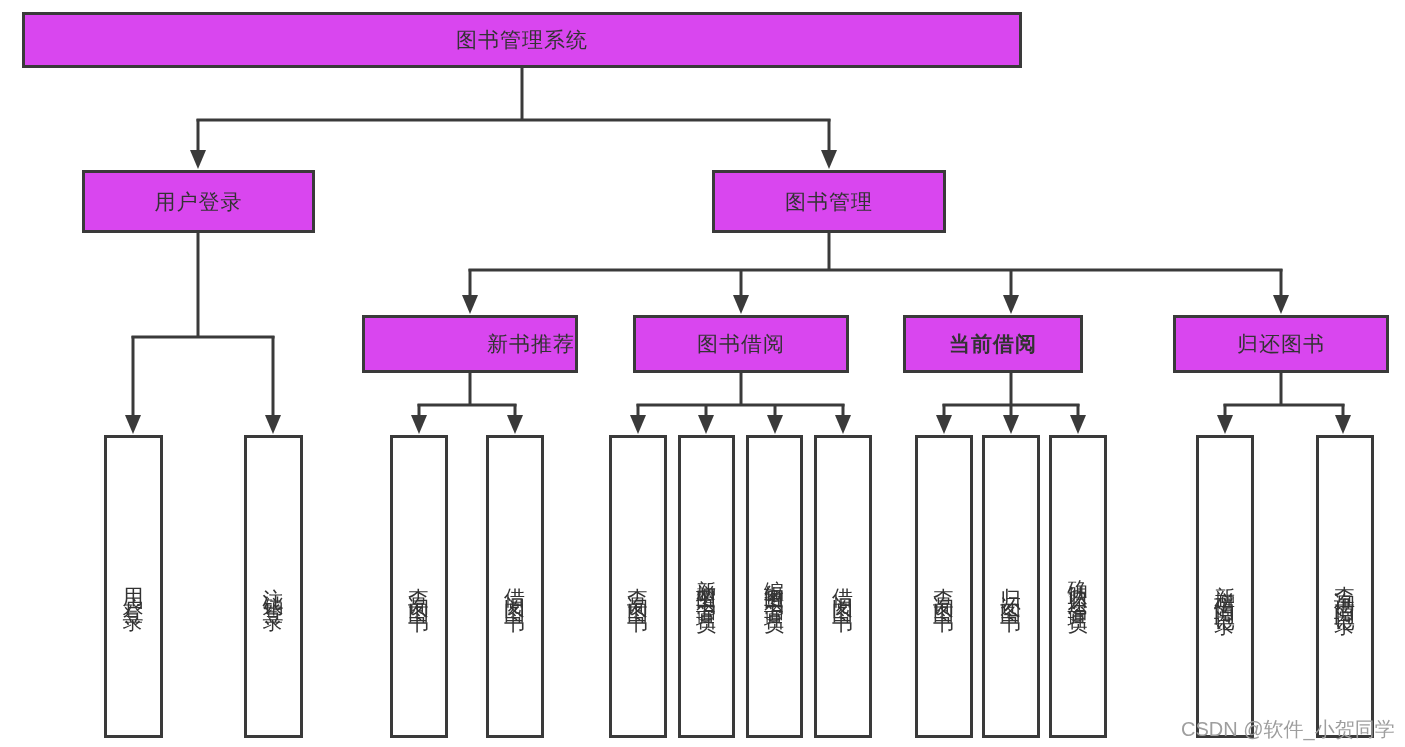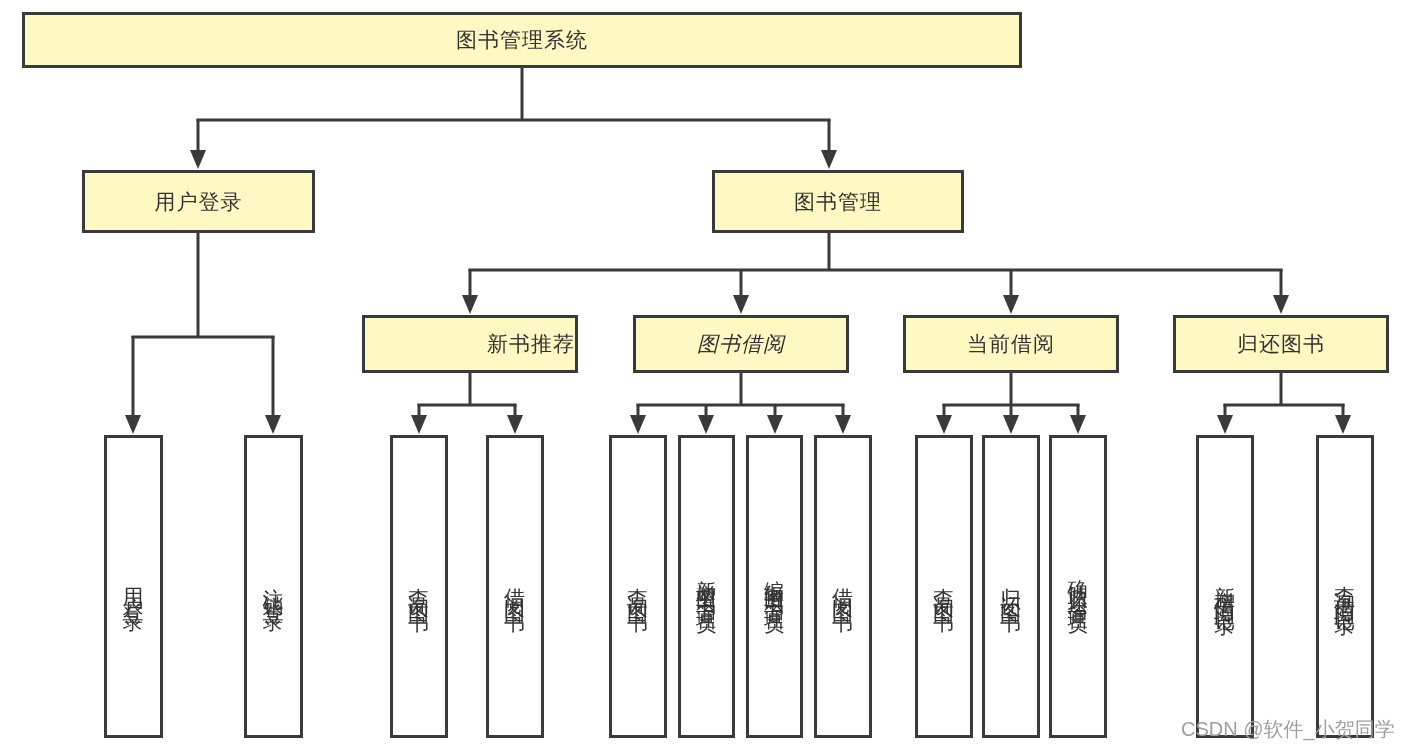--- a/index.html
+++ b/index.html
@@ -17,21 +17,21 @@
     overflow:hidden;
   }
   .diagram{position:absolute;left:0;top:0;width:1405px;height:747px;}
   svg.wires{position:absolute;left:0;top:0;width:1405px;height:747px;pointer-events:none;}
   svg.wires line{stroke:var(--line);stroke-width:3;}
   svg.wires polygon{fill:var(--line);stroke:none;}
   .hbox{
     position:absolute;
     box-sizing:border-box;
     border:3px solid var(--line);
-    background:#fef9c3;
+    background:#d946ef;
     display:flex;align-items:center;justify-content:center;
     font-size:21px;color:var(--text);
     letter-spacing:1px;
     white-space:nowrap;
   }
   .vbox{
     position:absolute;
     box-sizing:border-box;
     border:3px solid var(--line);
     background:#fff;
@@ -122,31 +122,31 @@
     <polygon points="1335,415 1351,415 1343,434"></polygon>
   </svg>
 
   <div class="hbox" style="left:22px;top:12px;width:1000px;height:56px;">
     <span>图书管理系统</span>
   </div>
 
   <div class="hbox" style="left:82px;top:170px;width:233px;height:63px;">
     <span>用户登录</span>
   </div>
-  <div class="hbox" style="left:712px;top:170px;width:252px;height:63px;">
+  <div class="hbox" style="left:712px;top:170px;width:234px;height:63px;">
     <span>图书管理</span>
   </div>
 
   <div class="hbox" style="left:362px;top:315px;width:216px;height:58px;justify-content:flex-end;">
     <span>新书推荐</span>
   </div>
-  <div class="hbox" style="left:633px;top:315px;width:216px;height:58px;font-style:italic;">
+  <div class="hbox" style="left:633px;top:315px;width:216px;height:58px;">
     <span>图书借阅</span>
   </div>
-  <div class="hbox" style="left:903px;top:315px;width:216px;height:58px;">
+  <div class="hbox" style="left:903px;top:315px;width:180px;height:58px;font-weight:bold;">
     <span>当前借阅</span>
   </div>
   <div class="hbox" style="left:1173px;top:315px;width:216px;height:58px;">
     <span>归还图书</span>
   </div>
 
   <div class="vbox" style="left:104px;top:435px;width:59px;height:303px;">
     <span class="vtext">用户登录</span>
   </div>
   <div class="vbox" style="left:244px;top:435px;width:59px;height:303px;">

